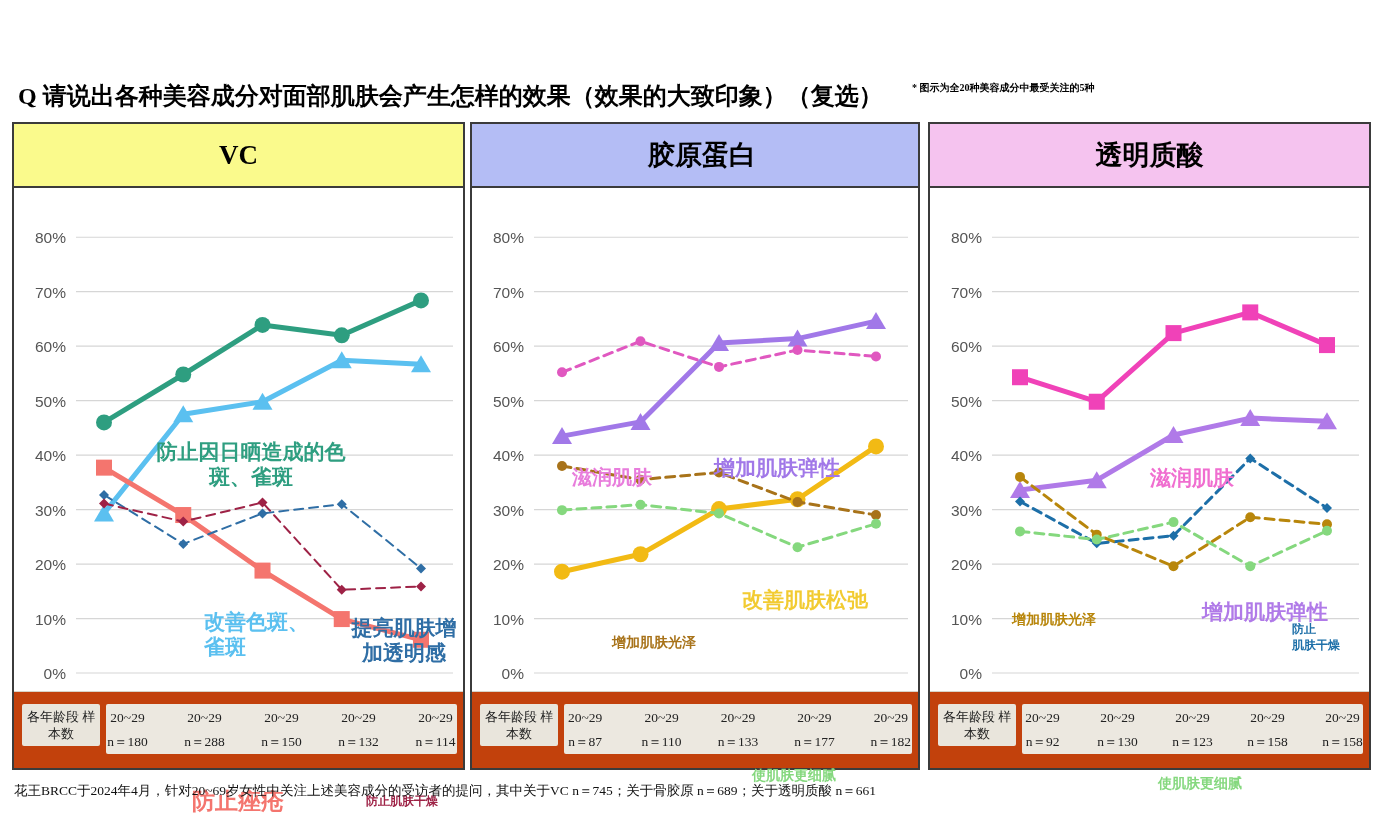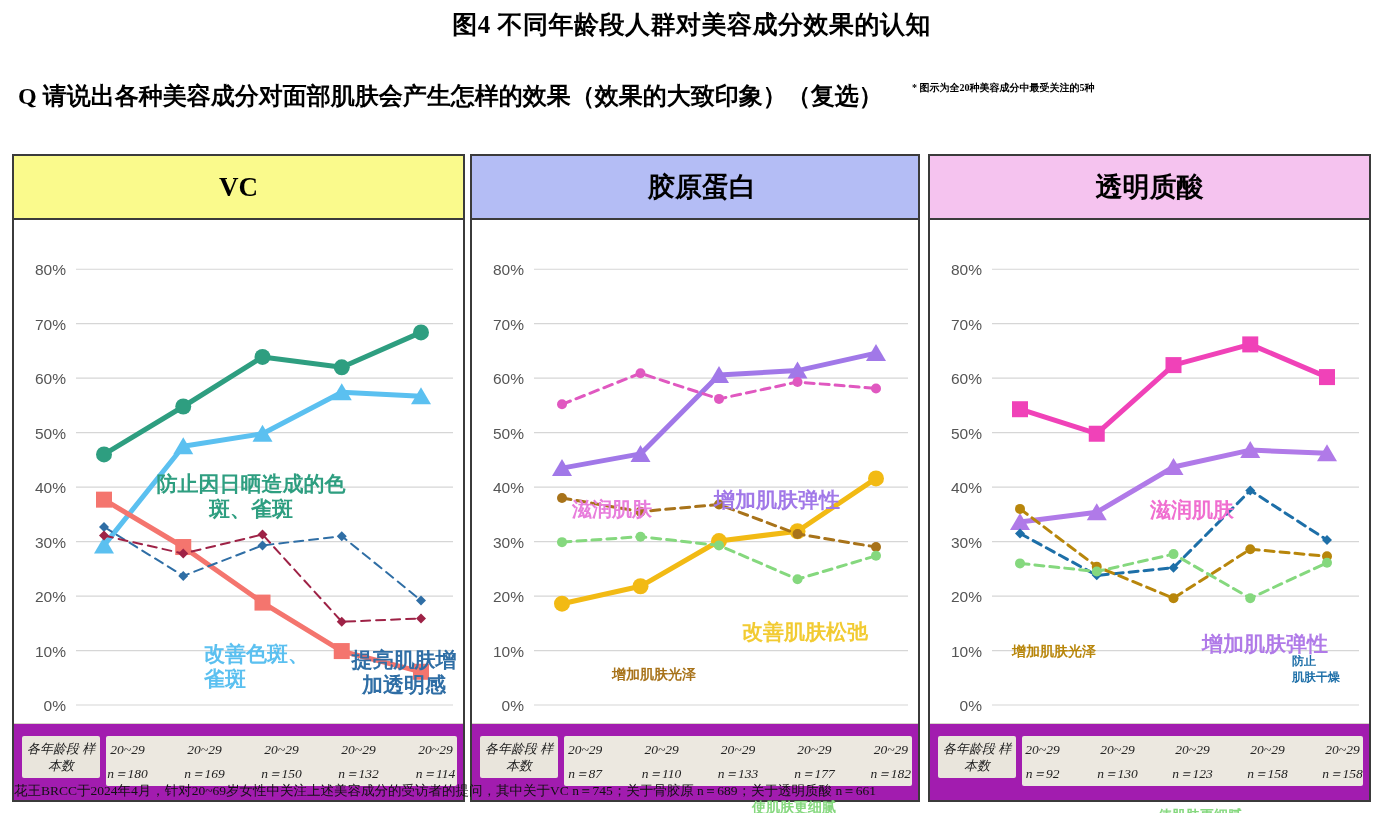--- a/index.html
+++ b/index.html
@@ -20,21 +20,21 @@
   .q-row{
     position:absolute;left:0;top:80px;width:1383px;height:24px;
   }
   .q-text{
     position:absolute;left:18px;top:0;font-size:24px;font-weight:bold;
   }
   .q-note{
     position:absolute;left:912px;top:1px;font-size:10px;font-weight:bold;
   }
 
-  .panels{position:absolute;left:0;top:122px;width:1383px;height:484px;margin-top:32px;}
+  .panels{position:absolute;left:0;top:122px;width:1383px;height:484px;}
   .panel{
     position:absolute;top:0;height:648px;
     border:2px solid #3b3b3b;
     background:#ffffff;
     box-sizing:border-box;
   }
   .p1{left:12px;width:453px;}
   .p2{left:470px;width:450px;}
   .p3{left:928px;width:443px;}
 
@@ -46,23 +46,22 @@
   }
   .h1{background:#fafa8c;}
   .h2{background:#b4bdf5;padding-left:14px;}
   .h3{background:#f5c3ef;}
 
   .plot-wrap{position:relative;width:100%;height:505px;}
   .plot-wrap svg{display:block;}
 
   .axis-table{
     position:absolute;left:0;bottom:0;width:100%;height:77px;
-    background:#a21caf;border-top:1px solid #d8d3c8;
+    background:#c2410c;border-top:1px solid #d8d3c8;
     box-sizing:border-box;
-    font-style:italic;
   }
   .axis-row{
     position:relative;width:100%;height:100%;
   }
   .axis-head{
     position:absolute;left:8px;top:12px;width:78px;
     text-align:center;font-size:13px;line-height:17px;color:#222;
     background:#e9e5dc;border-radius:2px;padding:4px 0;
   }
   .axis-cells{
@@ -80,21 +79,20 @@
     position:absolute;left:14px;top:782px;width:1360px;
     font-size:13.5px;color:#111;
   }
   .lbl{font-family:"Liberation Serif","DejaVu Serif",serif;}
 </style>
 </head>
 <body>
 
 <div class="page">
 
-  <div class="fig-title">图4  不同年龄段人群对美容成分效果的认知</div>
 
   <div class="q-row">
     <div class="q-text">Q 请说出各种美容成分对面部肌肤会产生怎样的效果（效果的大致印象）（复选）</div>
     <div class="q-note">* 图示为全20种美容成分中最受关注的5种</div>
   </div>
 
   <div class="panels">
 
     <div class="panel p1">
       <div class="panel-head h1">VC</div>
@@ -161,21 +159,21 @@
             <span>各年龄段</span>
             <span>样本数</span>
           </div>
           <div class="axis-cells">
               <div class="axis-cell">
                 <span class="a1">20~29</span>
                 <span class="a2">n＝180</span>
               </div>
               <div class="axis-cell">
                 <span class="a1">20~29</span>
-                <span class="a2">n＝169</span>
+                <span class="a2">n＝288</span>
               </div>
               <div class="axis-cell">
                 <span class="a1">20~29</span>
                 <span class="a2">n＝150</span>
               </div>
               <div class="axis-cell">
                 <span class="a1">20~29</span>
                 <span class="a2">n＝132</span>
               </div>
               <div class="axis-cell">

